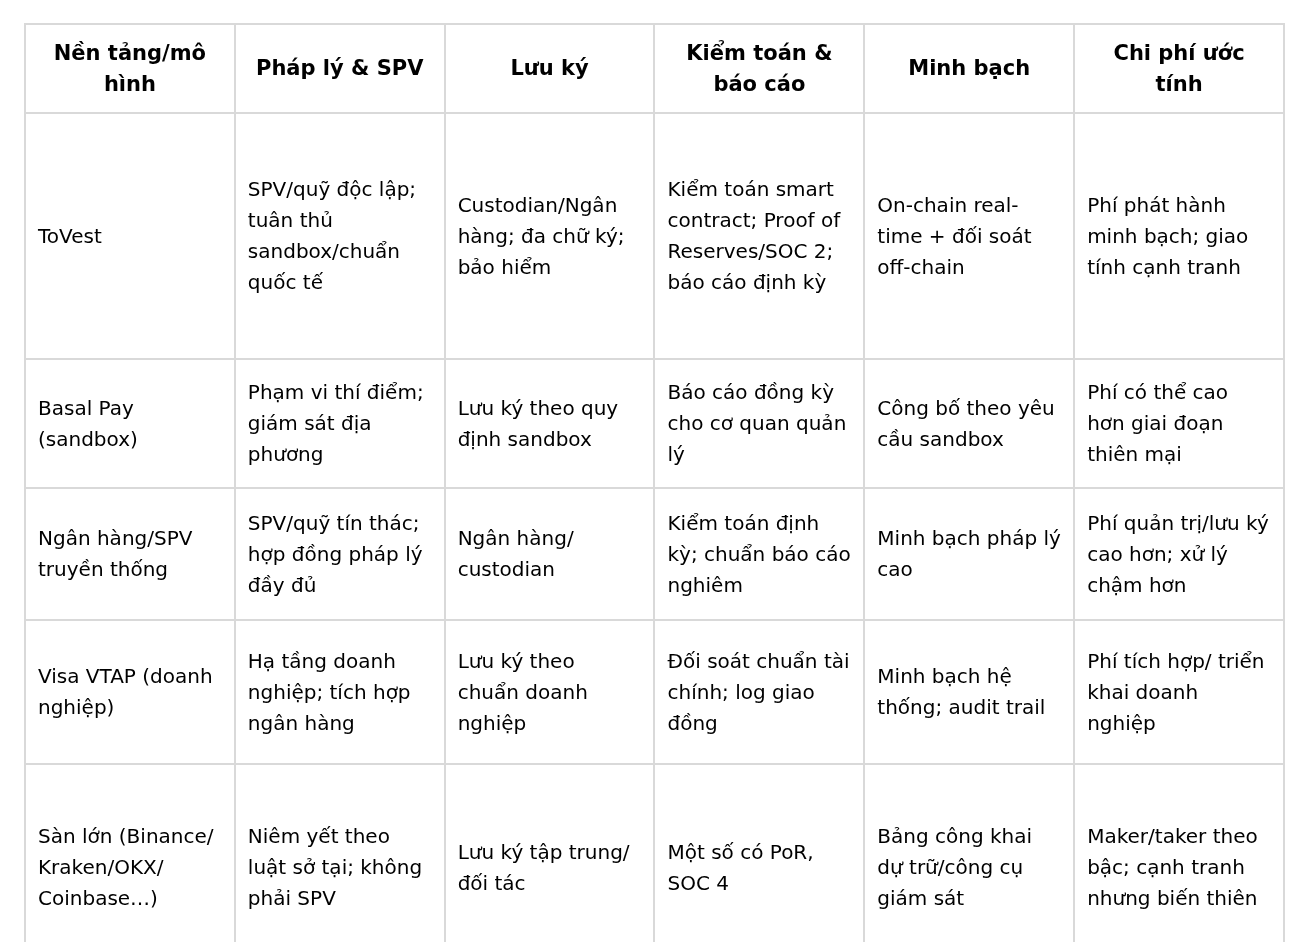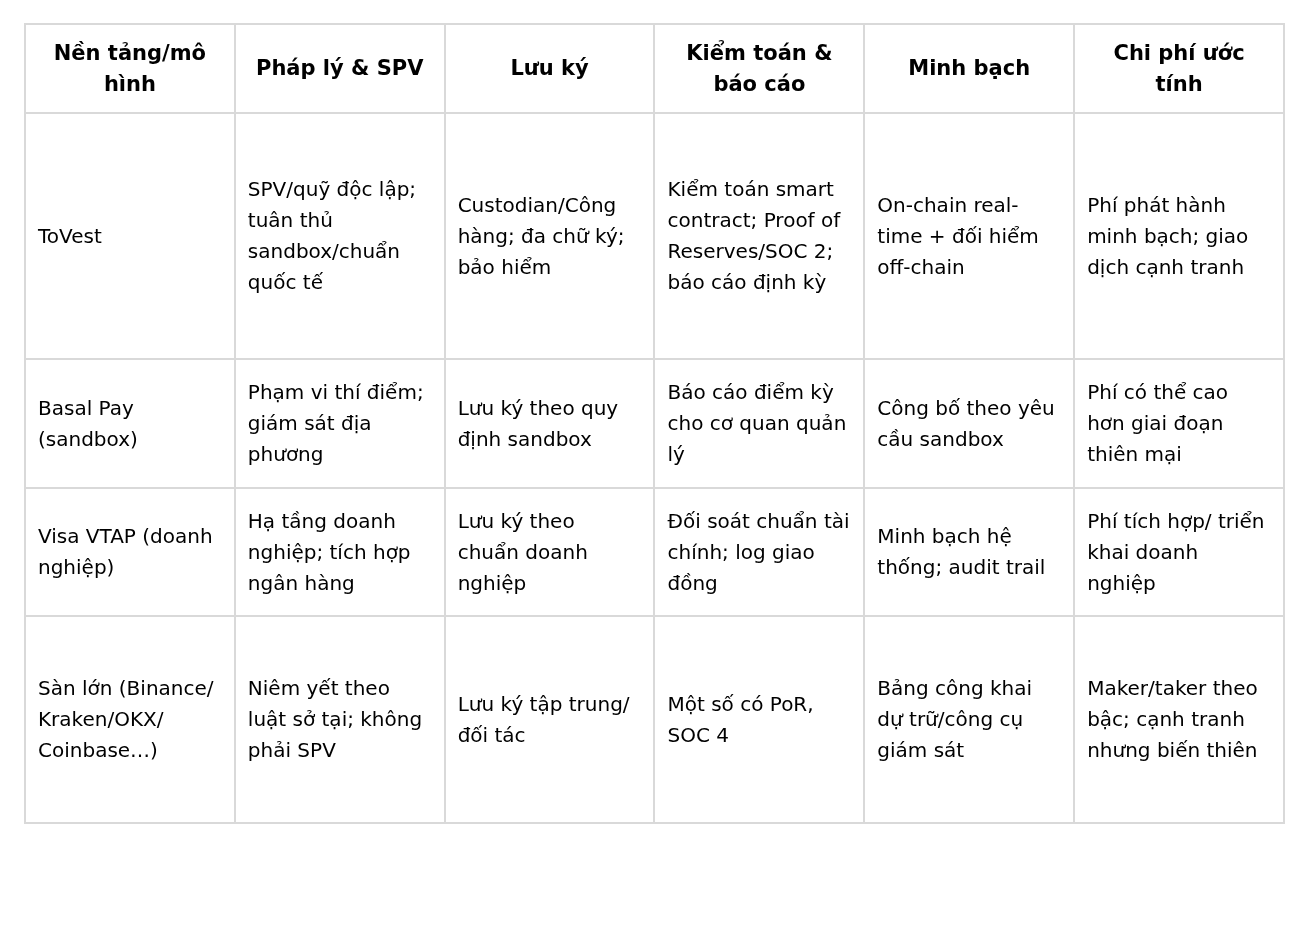--- a/index.html
+++ b/index.html
@@ -41,21 +41,21 @@
     text-align: left;
     vertical-align: middle;
     line-height: 1.55;
     padding: 10px 12px;
     overflow-wrap: break-word;
   }
   tr.hrow { height: 89px; }
   tr.r0 { height: 246px; }
   tr.r1 { height: 129px; padding-left: 43px; }
   tr.r2 { height: 132px; }
-  tr.r3 { height: 128px; }
+  tr.r3 { height: 144px; }
   tr.r4 { height: 207px; }
 </style>
 </head>
 <body>
 
 <div class="page">
   <table class="cmp">
     <colgroup>
       <col>
         <col>
@@ -71,32 +71,40 @@
         <th>Lưu ký</th>
         <th>Kiểm toán &amp; báo cáo</th>
         <th>Minh bạch</th>
         <th>Chi phí ước tính</th>
       </tr>
     </thead>
     <tbody>
       <tr class="r0">
         <td>ToVest</td>
         <td>SPV/quỹ độc lập; tuân thủ sandbox/chuẩn quốc tế</td>
-        <td>Custodian/Công hàng; đa chữ ký; bảo hiểm</td>
+        <td>Custodian/Ngân hàng; đa chữ ký; bảo hiểm</td>
         <td>Kiểm toán smart contract; Proof of Reserves/SOC 2; báo cáo định kỳ</td>
-        <td>On-chain real-time + đối hiểm off-chain</td>
-        <td>Phí phát hành minh bạch; giao dịch cạnh tranh</td>
+        <td>On-chain real-time + đối soát off-chain</td>
+        <td>Phí phát hành minh bạch; giao tính cạnh tranh</td>
       </tr>
       <tr class="r1">
         <td>Basal Pay (sandbox)</td>
         <td>Phạm vi thí điểm; giám sát địa phương</td>
         <td>Lưu ký theo quy định sandbox</td>
-        <td>Báo cáo điểm kỳ cho cơ quan quản lý</td>
+        <td>Báo cáo đồng kỳ cho cơ quan quản lý</td>
         <td>Công bố theo yêu cầu sandbox</td>
         <td>Phí có thể cao hơn giai đoạn thiên mại</td>
+      </tr>
+      <tr class="r2">
+        <td>Ngân hàng/SPV truyền thống</td>
+        <td>SPV/quỹ tín thác; hợp đồng pháp lý đầy đủ</td>
+        <td>Ngân hàng/ custodian</td>
+        <td>Kiểm toán định kỳ; chuẩn báo cáo nghiêm</td>
+        <td>Minh bạch pháp lý cao</td>
+        <td>Phí quản trị/lưu ký cao hơn; xử lý chậm hơn</td>
       </tr>
       <tr class="r3">
         <td>Visa VTAP (doanh nghiệp)</td>
         <td>Hạ tầng doanh nghiệp; tích hợp ngân hàng</td>
         <td>Lưu ký theo chuẩn doanh nghiệp</td>
         <td>Đối soát chuẩn tài chính; log giao đồng</td>
         <td>Minh bạch hệ thống; audit trail</td>
         <td>Phí tích hợp/ triển khai doanh nghiệp</td>
       </tr>
       <tr class="r4">

